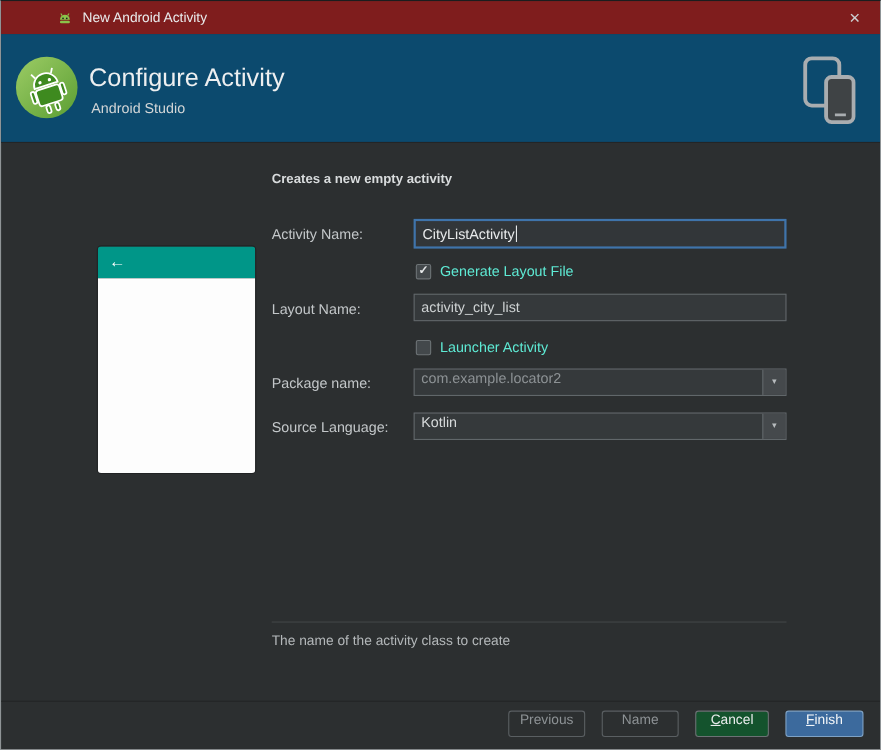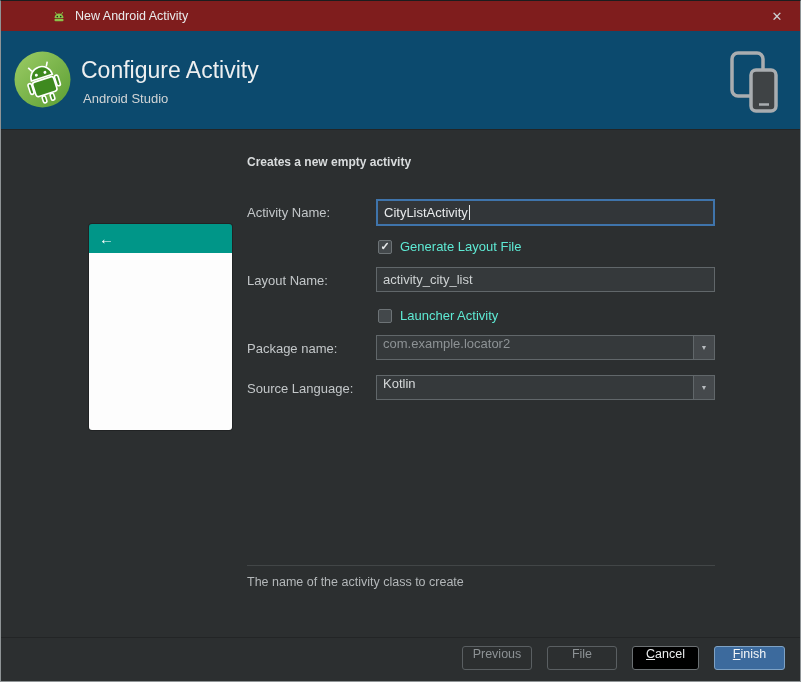--- a/index.html
+++ b/index.html
@@ -65,21 +65,21 @@
   .bottom-line { position:absolute; left:0; top:636px; width:100%; height:1px; background:#232526; }
 
   .btn {
     position:absolute; top:645px; height:24px; box-sizing:border-box; border-radius:3px;
     font-size:12.5px; display:flex; align-items:flex-start; justify-content:center;
   }
   .btn .mnemonic { display:inline-block; }
   .btn.underline .mnemonic::first-letter { text-decoration:underline; }
   .btn-prev { left:461px; width:70px; background:transparent; border:1px solid #5a5f62; color:#8d9295; }
   .btn-next { left:546px; width:70px; background:transparent; border:1px solid #5a5f62; color:#8d9295; }
-  .btn-cancel { left:631px; width:67px; background:#000000; border:1px solid #6c7174; color:#e9ebec; cursor:pointer; }
+  .btn-cancel { left:631px; width:67px; background:#14532d; border:1px solid #6c7174; color:#e9ebec; cursor:pointer; }
   .btn-finish { left:713px; width:71px; background:var(--finish,#3c6a9d); border:1px solid #7ea2c5; color:#f3f6f8; cursor:pointer; }
 </style>
 </head>
 <body>
 
 <div class="window">
 
   <div class="titlebar">
     <svg class="titlebar-icon" viewBox="0 0 16 16">
       <path d="M3.5 10 a4.5 4.5 0 0 1 9 0 z" fill="#8bc34a"></path>
@@ -177,21 +177,21 @@
   </div>
 
   <div class="separator"></div>
   <div class="help-text">The name of the activity class to create</div>
 
   <div class="bottom-line"></div>
   <div class="btn btn-prev">
     <span class="mnemonic">Previous</span>
   </div>
   <div class="btn btn-next">
-    <span class="mnemonic">File</span>
+    <span class="mnemonic">Name</span>
   </div>
   <div class="btn btn-cancel underline">
     <span class="mnemonic">Cancel</span>
   </div>
   <div class="btn btn-finish underline">
     <span class="mnemonic">Finish</span>
   </div>
 
 </div>
 

